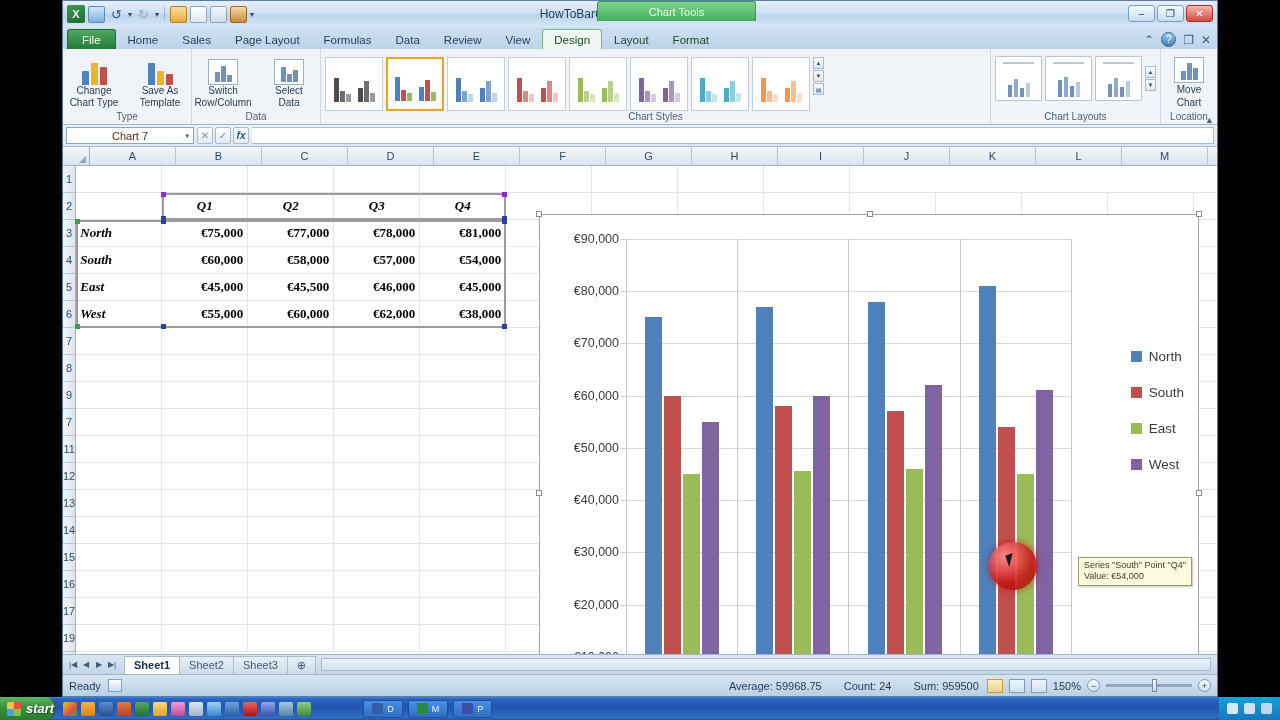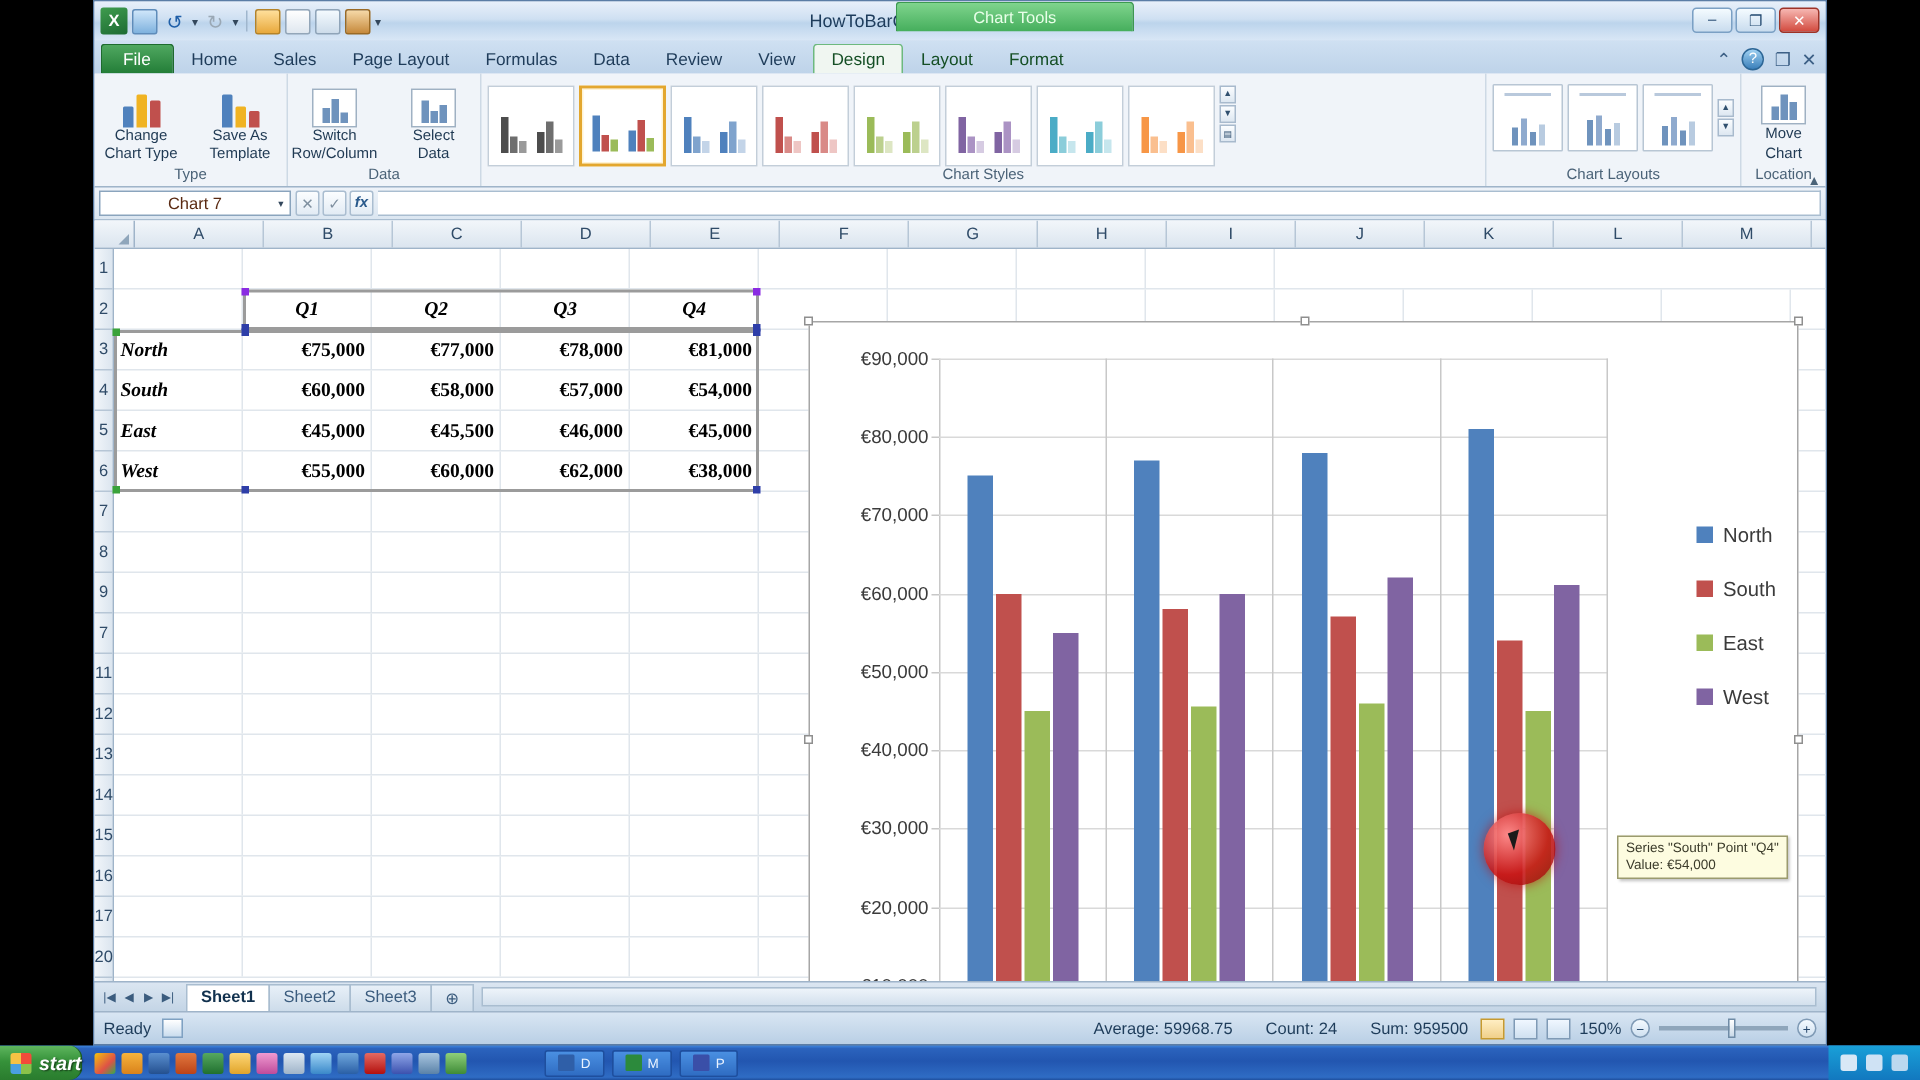--- a/index.html
+++ b/index.html
@@ -629,21 +629,21 @@
           <div class="rh">8</div>
           <div class="rh">9</div>
           <div class="rh">7</div>
           <div class="rh">11</div>
           <div class="rh">12</div>
           <div class="rh">13</div>
           <div class="rh">14</div>
           <div class="rh">15</div>
           <div class="rh">16</div>
           <div class="rh">17</div>
-          <div class="rh">20</div>
+          <div class="rh">19</div>
         </div>
 
         <div class="cells">
 
           <div class="gridrow">
             <div class="cell" style="width:86px"></div>
             <div class="cell" style="width:86px"></div>
             <div class="cell" style="width:86px"></div>
             <div class="cell" style="width:86px"></div>
             <div class="cell" style="width:86px"></div>

